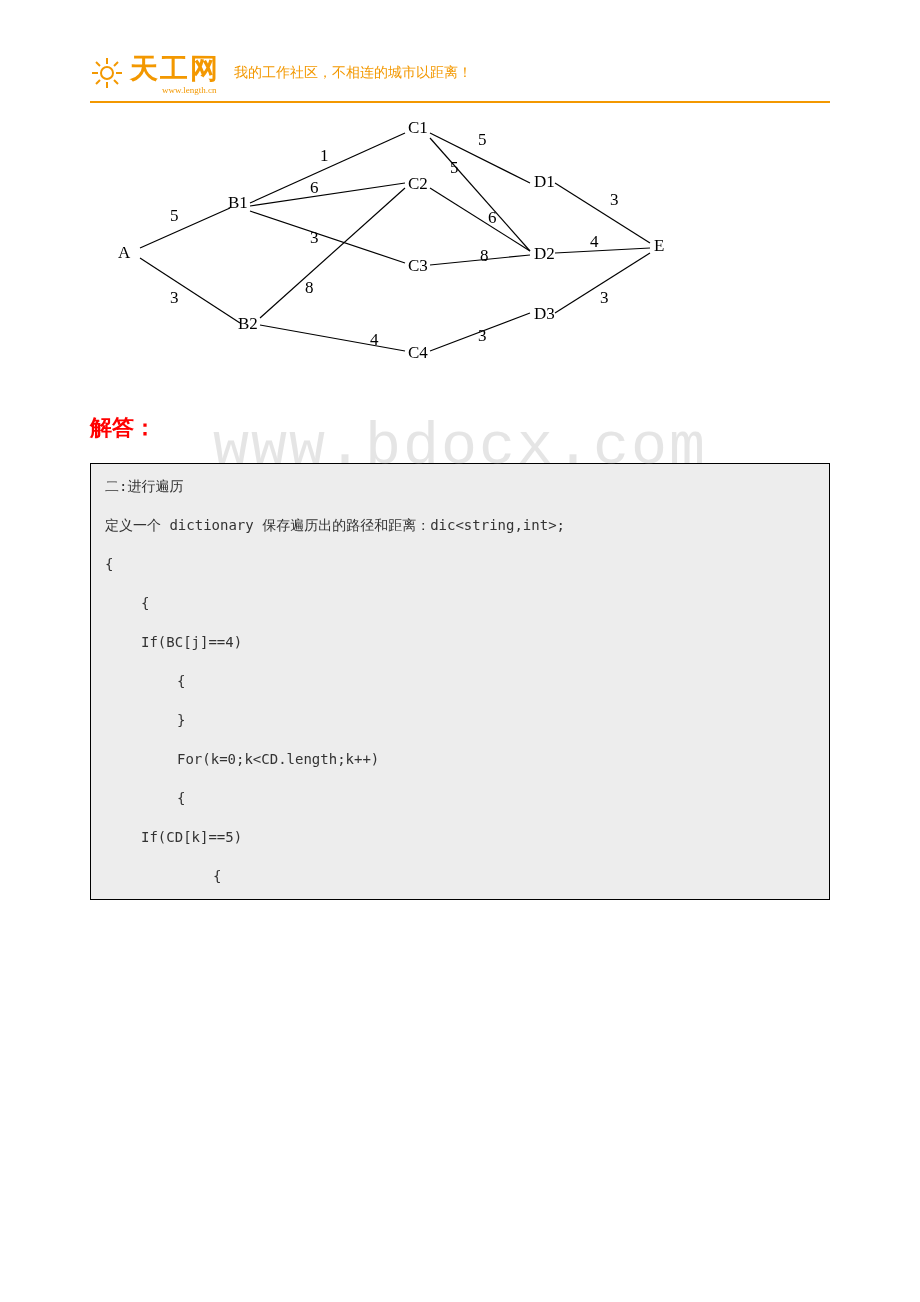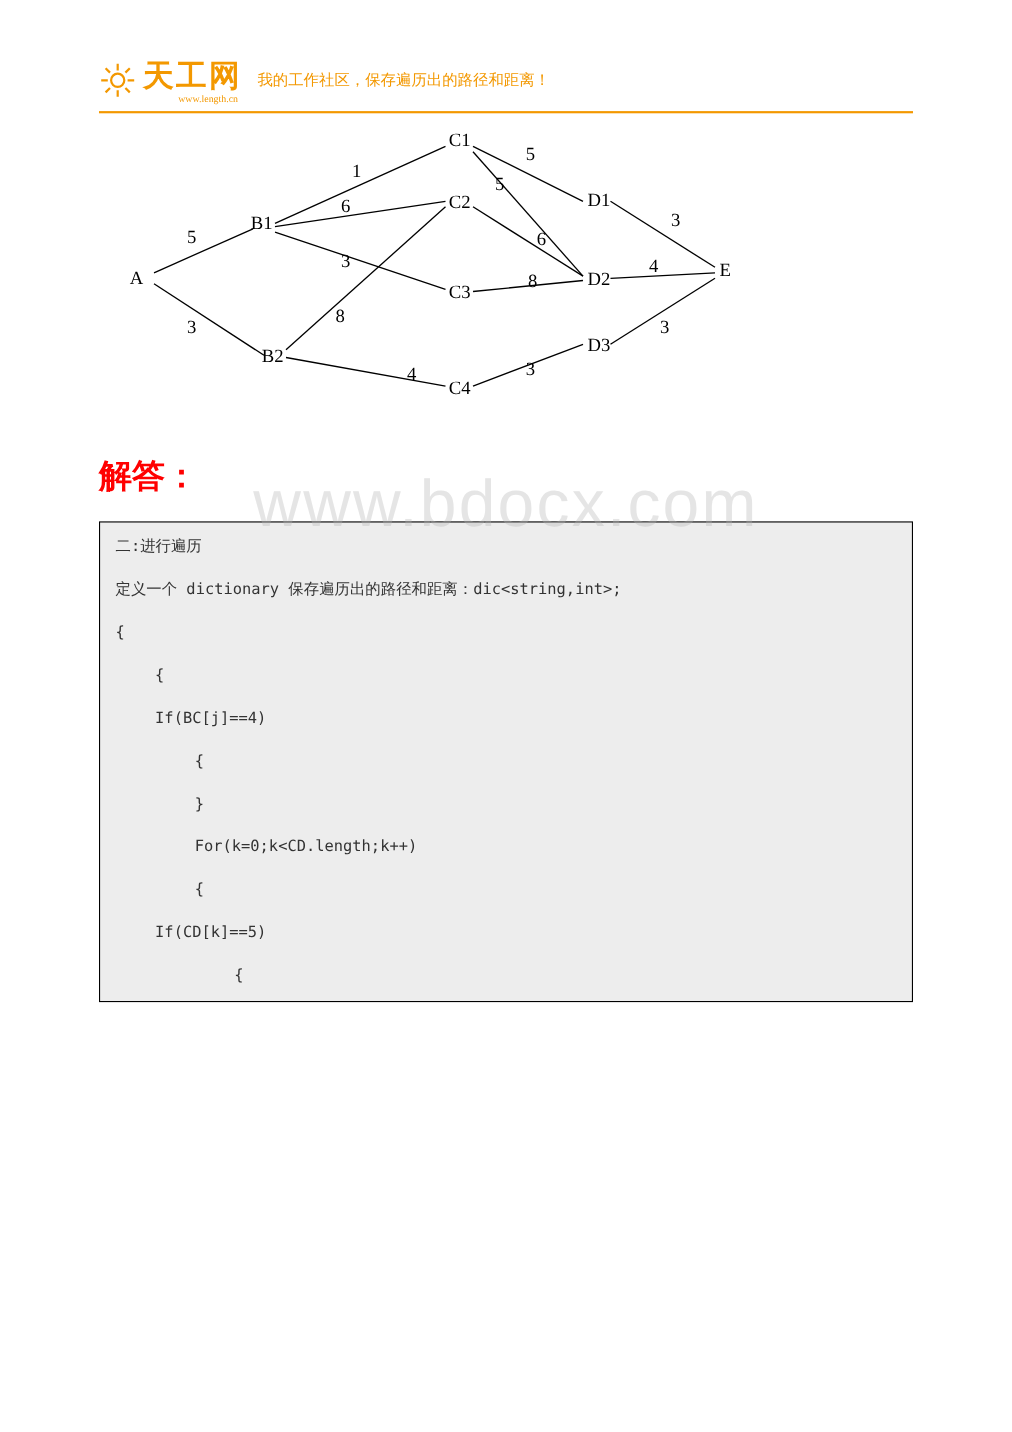--- a/index.html
+++ b/index.html
@@ -63,21 +63,21 @@
       font-family: "Times New Roman", serif;
       font-size: 17px;
       font-weight: normal;
     }
     .edge-label {
       font-family: "Times New Roman", serif;
       font-size: 17px;
     }
     .answer-heading {
       color: #ff0000;
-      font-size: 30px;
+      font-size: 22px;
       font-weight: bold;
       margin: 40px 0 20px 0;
       font-family: Liberation Serif, serif;
     }
     .code-block {
       background: #ededed;
       border: 1px solid #000;
       padding: 12px 14px;
       font-family: "SimSun", "宋体", monospace;
       font-size: 14px;
@@ -94,21 +94,21 @@
     .indent1 { padding-left: 36px; }
     .indent2 { padding-left: 72px; }
     .indent3 { padding-left: 108px; }
     .watermark {
       position: absolute;
       top: 50%;
       left: 50%;
       transform: translate(-50%, -280px);
       font-size: 60px;
       color: rgba(180, 180, 180, 0.35);
-      font-family: Liberation Sans, sans-serif;
+      font-family: Liberation Mono, monospace;
       pointer-events: none;
       user-select: none;
       white-space: nowrap;
       letter-spacing: 2px;
     }
   </style>
 </head>
 <body>
 
 <div class="page">
@@ -125,21 +125,21 @@
           <line x1="24" y1="24" x2="28" y2="28"></line>
           <line x1="6" y1="28" x2="10" y2="24"></line>
           <line x1="24" y1="10" x2="28" y2="6"></line>
         </g>
       </svg>
       <div>
         <span class="logo-text">天工网</span>
         <span class="logo-sub">www.length.cn</span>
       </div>
     </div>
-    <span class="tagline">我的工作社区，保存遍历出的路径和距离！</span>
+    <span class="tagline">我的工作社区，不相连的城市以距离！</span>
   </div>
 
   <div class="graph-container">
     <svg viewBox="0 0 560 260">
 
       <g stroke="#000" stroke-width="1.2" fill="none">
         <line x1="30" y1="135" x2="120" y2="95"></line>
         <line x1="30" y1="145" x2="130" y2="210"></line>
         <line x1="140" y1="90" x2="295" y2="20"></line>
         <line x1="140" y1="93" x2="295" y2="70"></line>

